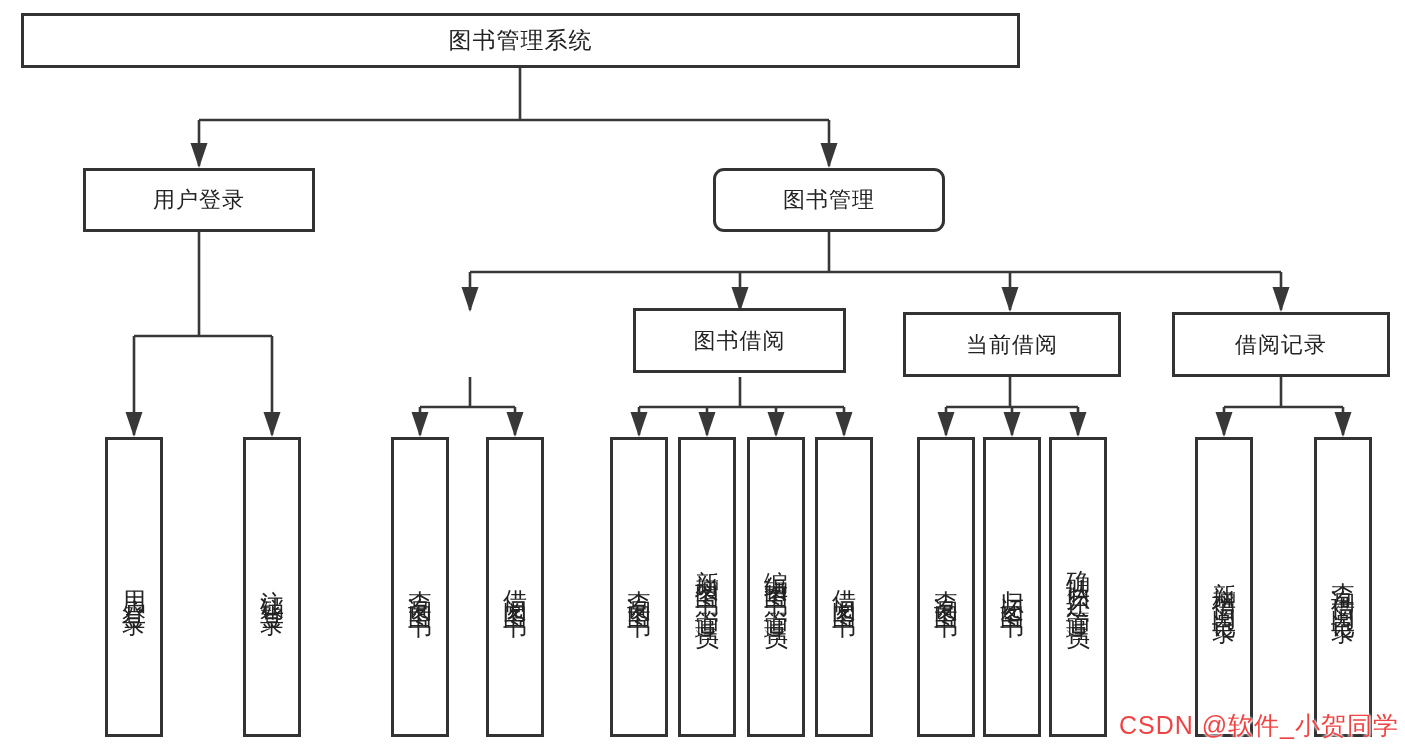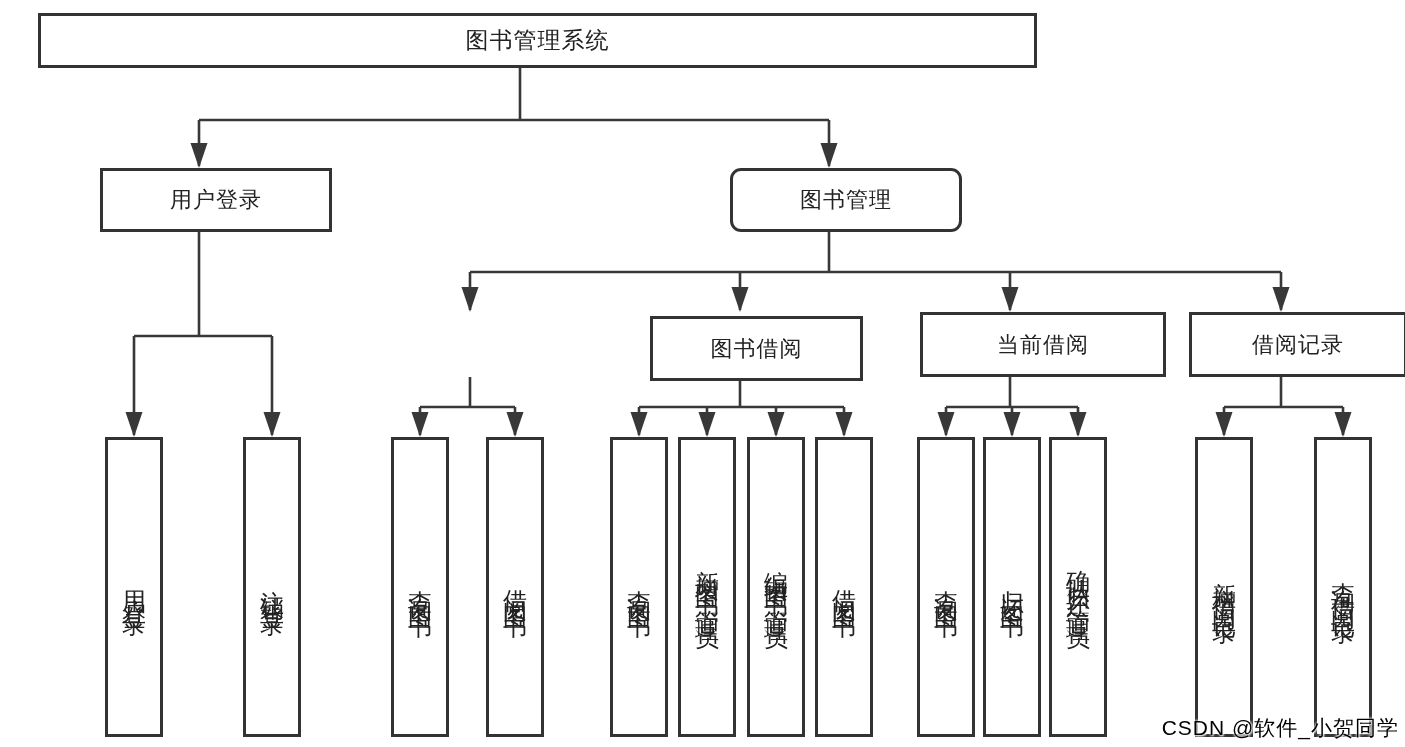--- a/index.html
+++ b/index.html
@@ -14,51 +14,51 @@
   .box{
     position:absolute;
     box-sizing:border-box;
     border:3px solid #333;
     background:#fff;
     display:flex;
     align-items:center;
     justify-content:center;
     color:#222;
   }
-  .box.h{font-size:22px;letter-spacing:1px;margin-left:17px;}
+  .box.h{font-size:22px;letter-spacing:1px;}
   .box.root{font-size:23px;}
   .box.v{
     writing-mode:vertical-rl;
     text-orientation:mixed;
     font-size:24px;
     letter-spacing:8px;
     line-height:1;
   }
   
   .n-root{left:21px;top:13px;width:999px;height:55px;}
   
   .n-l2a{left:83px;top:168px;width:232px;height:64px;}
   .n-l2b{left:713px;top:168px;width:232px;height:64px;border-radius:11px;}
   
   .n-l3a{left:362px;top:312px;width:215px;height:65px;}
-  .n-l3b{left:633px;top:316px;width:213px;height:65px;}
-  .n-l3c{left:903px;top:312px;width:246px;height:65px;}
+  .n-l3b{left:633px;top:308px;width:213px;height:65px;}
+  .n-l3c{left:903px;top:312px;width:218px;height:65px;}
   .n-l3d{left:1172px;top:312px;width:218px;height:65px;}
   
   .leaf{top:437px;width:58px;height:300px;}
   .n-a1{left:105px;} .n-a2{left:243px;}
   .n-b1{left:391px;} .n-b2{left:486px;}
   .n-c1{left:610px;} .n-c2{left:678px;} .n-c3{left:747px;} .n-c4{left:815px;}
   .n-d1{left:917px;} .n-d2{left:983px;} .n-d3{left:1049px;}
   .n-e1{left:1195px;} .n-e2{left:1314px;}
   .watermark{
     position:absolute;
     right:6px;bottom:5px;
-    font-size:21px;
-    color:#000000;
+    font-size:25px;
+    color:#ef4444;
     text-shadow:0 0 3px #fff,0 0 3px #fff,1px 1px 2px #fff;
     letter-spacing:1px;
     white-space:nowrap;
   }
 </style>
 </head>
 <body>
 
 <div id="stage">
 

